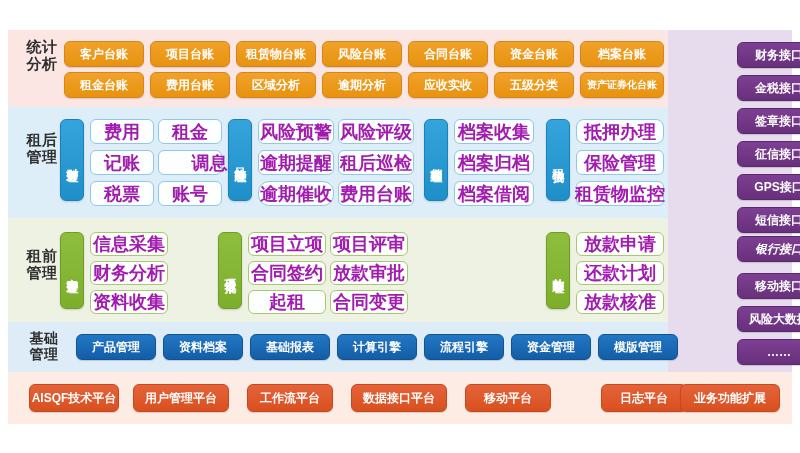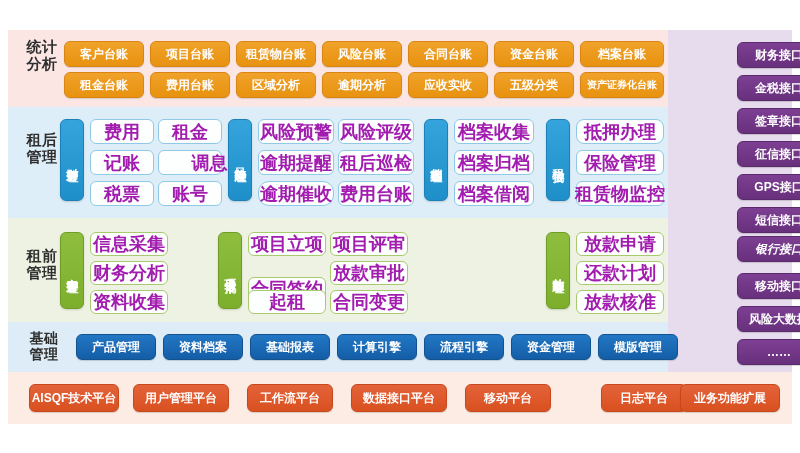--- a/index.html
+++ b/index.html
@@ -147,21 +147,21 @@
       <div class="chip c-blue" style="left:576px;top:119px;width:88px;height:25px;border-radius:8px;">抵押办理</div>
       <div class="chip c-blue" style="left:576px;top:150px;width:88px;height:25px;">保险管理</div>
       <div class="chip c-blue" style="left:576px;top:181px;width:88px;height:25px;">租赁物监控</div>
       <div class="g-head g-green" style="left:60px;top:232px;width:24px;height:77px;">客户管理</div>
       <div class="chip c-green" style="left:90px;top:232px;width:78px;height:24px;">信息采集</div>
       <div class="chip c-green" style="left:90px;top:261px;width:78px;height:24px;">财务分析</div>
       <div class="chip c-green" style="left:90px;top:290px;width:78px;height:24px;">资料收集</div>
       <div class="g-head g-green" style="left:218px;top:232px;width:24px;height:77px;">项目审批</div>
       <div class="chip c-green" style="left:248px;top:232px;width:78px;height:24px;">项目立项</div>
       <div class="chip c-green" style="left:330px;top:232px;width:78px;height:24px;">项目评审</div>
-      <div class="chip c-green" style="left:248px;top:277px;width:78px;height:24px;">合同签约</div>
+      <div class="chip c-green" style="left:248px;top:261px;width:78px;height:24px;">合同签约</div>
       <div class="chip c-green" style="left:330px;top:261px;width:78px;height:24px;">放款审批</div>
       <div class="chip c-green" style="left:248px;top:290px;width:78px;height:24px;">起租</div>
       <div class="chip c-green" style="left:330px;top:290px;width:78px;height:24px;">合同变更</div>
       <div class="g-head g-green" style="left:546px;top:232px;width:24px;height:77px;">放款管理</div>
       <div class="chip c-green" style="left:576px;top:232px;width:88px;height:24px;">放款申请</div>
       <div class="chip c-green" style="left:576px;top:261px;width:88px;height:24px;">还款计划</div>
       <div class="chip c-green" style="left:576px;top:290px;width:88px;height:24px;">放款核准</div>
       <div class="pill p-blue" style="left:76px;top:334px;width:80px;">产品管理</div>
       <div class="pill p-blue" style="left:163px;top:334px;width:80px;">资料档案</div>
       <div class="pill p-blue" style="left:250px;top:334px;width:80px;">基础报表</div>

